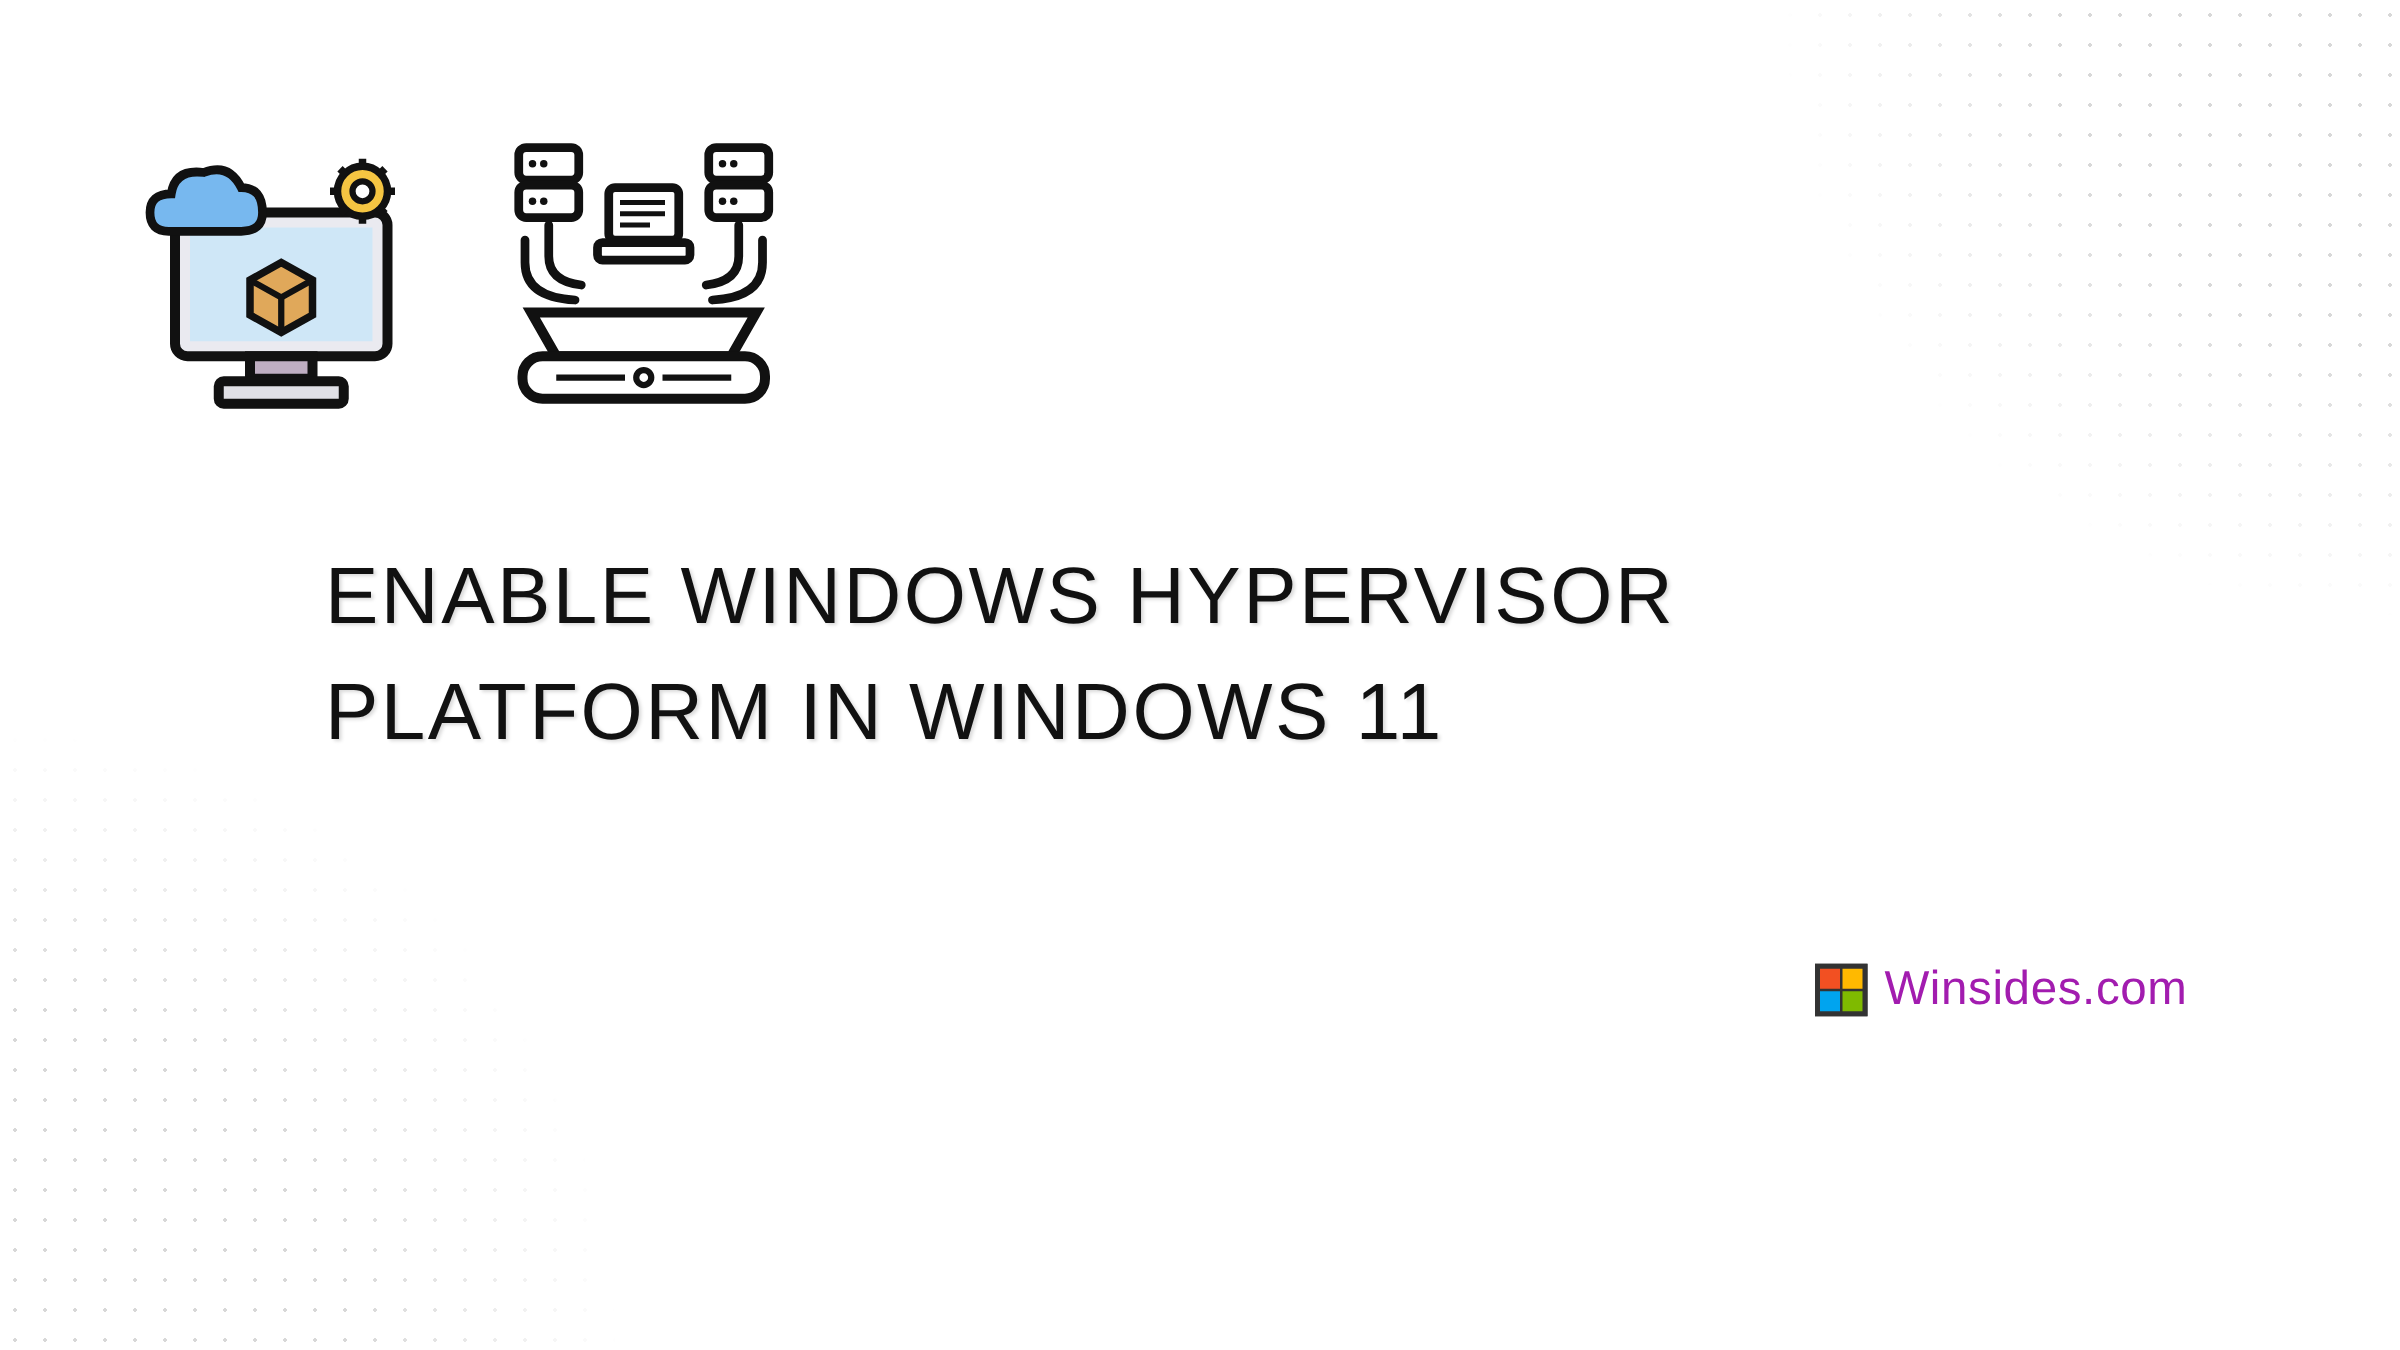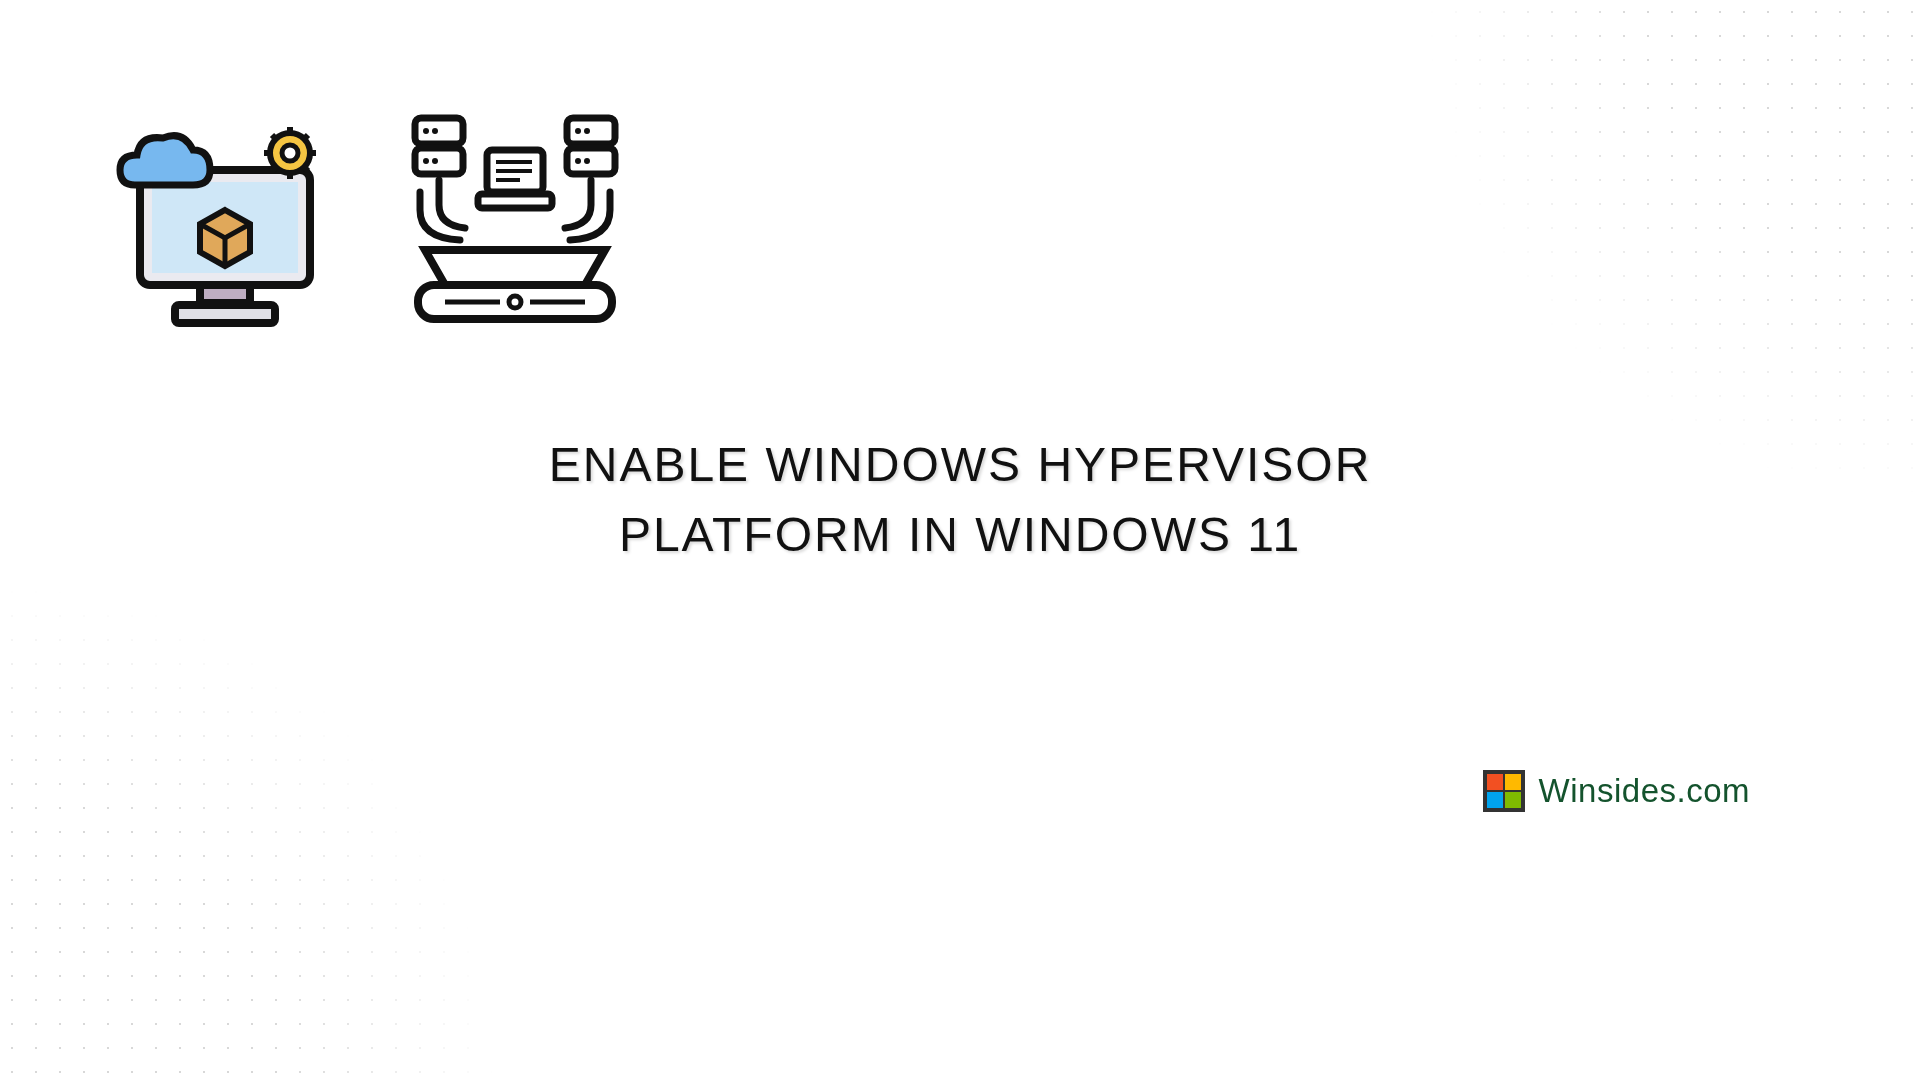--- a/index.html
+++ b/index.html
@@ -46,22 +46,21 @@
   .icon-row svg {
     display: block;
   }
 
   .headline {
     position: absolute;
     top: 430px;
     left: 50%;
     transform: translateX(-50%);
     width: 1400px;
-    text-align: center;
-    font-size: 48px;
+    font-size: 64px;
     font-weight: 300;
     letter-spacing: 2px;
     line-height: 1.45;
     color: #111;
     text-shadow: 2px 2px 3px rgba(0,0,0,0.15);
     white-space: pre-line;
   }
 
   .brand {
     position: absolute;
@@ -81,23 +80,23 @@
     gap: 2px;
     padding: 2px;
     background: #333;
   }
   .brand-logo span { display: block; }
   .q1 { background: #f25022; }
   .q2 { background: #ffb900; }
   .q3 { background: #00a4ef; }
   .q4 { background: #7fba00; }
   .brand-text {
-    font-size: 33px;
+    font-size: 38px;
     font-weight: 300;
-    color: #14532d;
+    color: #a21caf;
     letter-spacing: 0.5px;
   }
 </style>
 </head>
 <body>
 
 <div class="dot-pattern top-right"></div>
 <div class="dot-pattern bottom-left"></div>
 
 <div class="icon-row">

